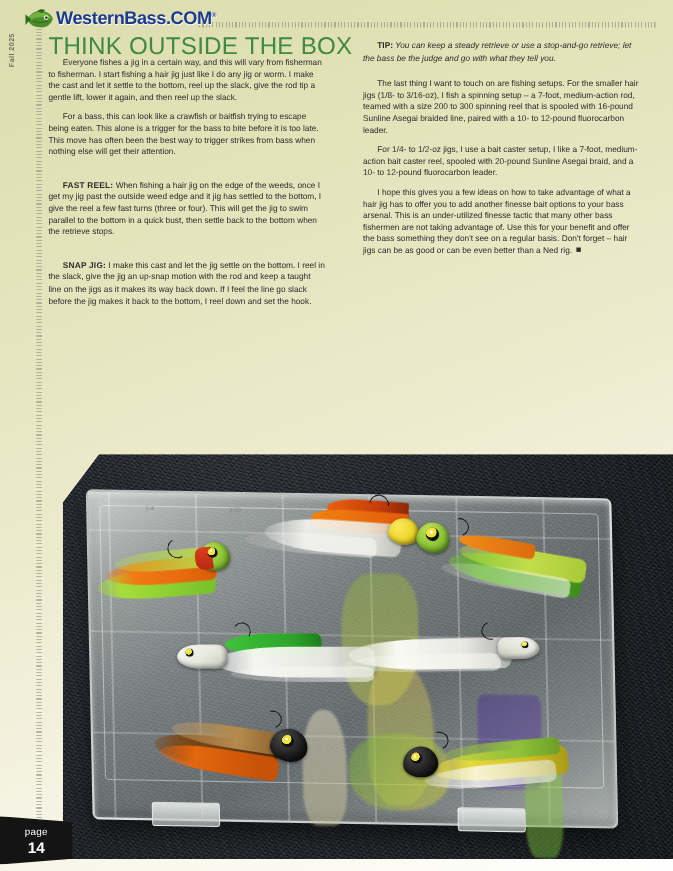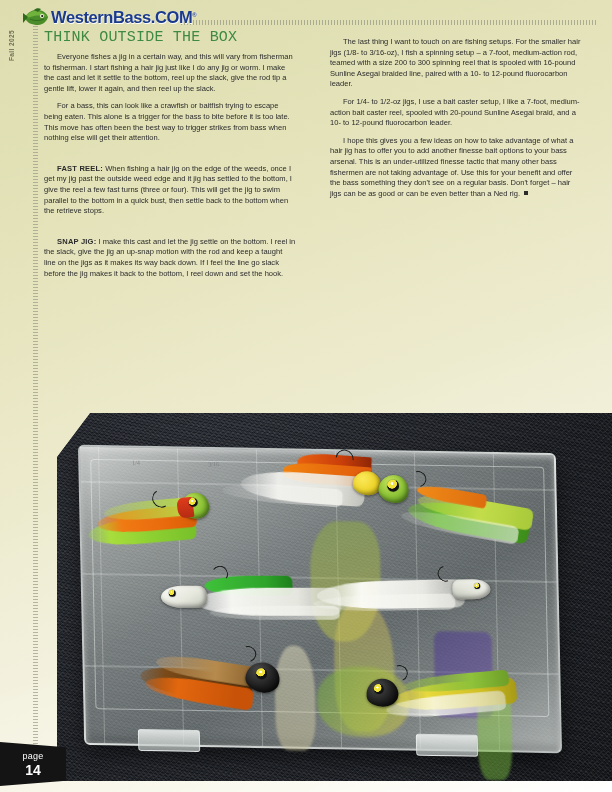--- a/index.html
+++ b/index.html
@@ -92,22 +92,22 @@
     letter-spacing: .4px;
     color: #6f6f58;
     white-space: nowrap;
   }
 
   
   .headline {
     position: absolute;
     left: 44px;
     top: 29px;
-    font-family: Liberation Mono, monospace;
-    font-size: 15px;
+    font-family: Liberation Sans, sans-serif;
+    font-size: 22px;
     font-weight: normal;
     letter-spacing: .2px;
     color: #3f8a43;
     white-space: nowrap;
   }
 
   
   .col {
     position: absolute;
     width: 252px;
@@ -301,20 +301,21 @@
 <h1 class="headline">THINK OUTSIDE THE BOX</h1>
 
 <div class="col col-left">
   <p><span class="lead"></span><span>Everyone fishes a jig in a certain way, and this will vary from fisherman to fisherman. I start fishing a hair jig just like I do any jig or worm. I make the cast and let it settle to the bottom, reel up the slack, give the rod tip a gentle lift, lower it again, and then reel up the slack.</span></p>
   <p class="gap-lg"><span class="lead"></span><span>For a bass, this can look like a crawfish or baitfish trying to escape being eaten. This alone is a trigger for the bass to bite before it is too late. This move has often been the best way to trigger strikes from bass when nothing else will get their attention.</span></p>
   <p class="gap-lg"><span class="lead-caps">FAST REEL:</span><span> When fishing a hair jig on the edge of the weeds, once I get my jig past the outside weed edge and it jig has settled to the bottom, I give the reel a few fast turns (three or four). This will get the jig to swim parallel to the bottom in a quick bust, then settle back to the bottom when the retrieve stops.</span></p>
   <p><span class="lead-caps">SNAP JIG:</span><span> I make this cast and let the jig settle on the bottom. I reel in the slack, give the jig an up-snap motion with the rod and keep a taught line on the jigs as it makes its way back down. If I feel the line go slack before the jig makes it back to the bottom, I reel down and set the hook.</span></p>
 </div>
 
 <div class="col col-right">
+  <p class="italic gap-md"><span class="lead" style="font-style:normal">TIP:</span><span> You can keep a steady retrieve or use a stop-and-go retrieve; let the bass be the judge and go with what they tell you.</span></p>
   <p><span>The last thing I want to touch on are fishing setups. For the smaller hair jigs (1/8- to 3/16-oz), I fish a spinning setup – a 7-foot, medium-action rod, teamed with a size 200 to 300 spinning reel that is spooled with 16-pound Sunline Asegai braided line, paired with a 10- to 12-pound fluorocarbon leader.</span></p>
   <p><span>For 1/4- to 1/2-oz jigs, I use a bait caster setup, I like a 7-foot, medium-action bait caster reel, spooled with 20-pound Sunline Asegai braid, and a 10- to 12-pound fluorocarbon leader.</span></p>
   <p><span>I hope this gives you a few ideas on how to take advantage of what a hair jig has to offer you to add another finesse bait options to your bass arsenal. This is an under-utilized finesse tactic that many other bass fishermen are not taking advantage of. Use this for your benefit and offer the bass something they don't see on a regular basis. Don't forget – hair jigs can be as good or can be even better than a Ned rig.</span><span class="end-mark"></span></p>
 </div>
 
 <div class="photo">
   <div class="carpet"></div>
 
   <div class="box">
     <div class="box-grid"></div>

